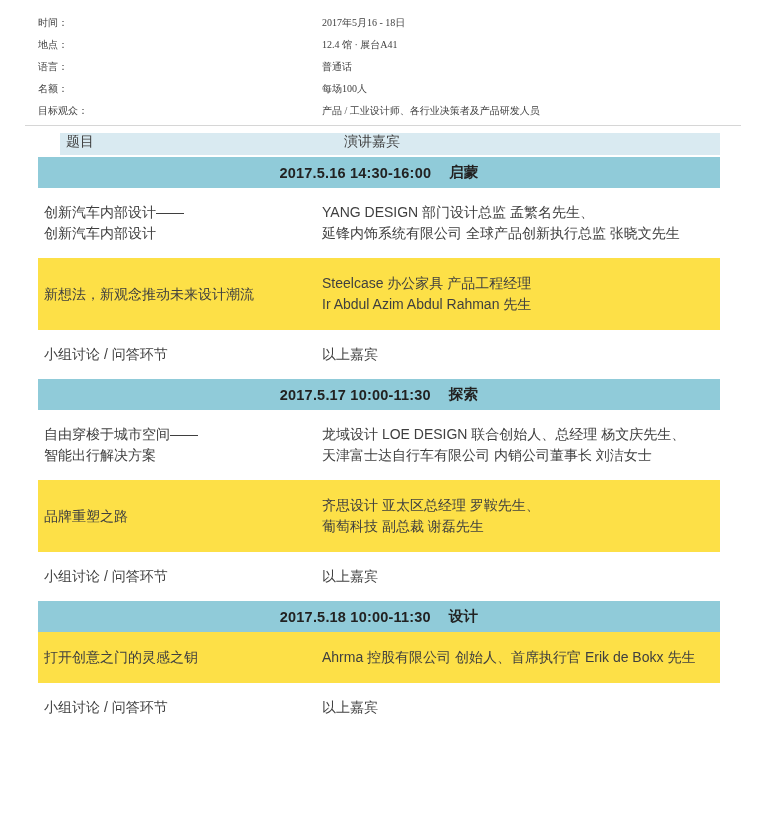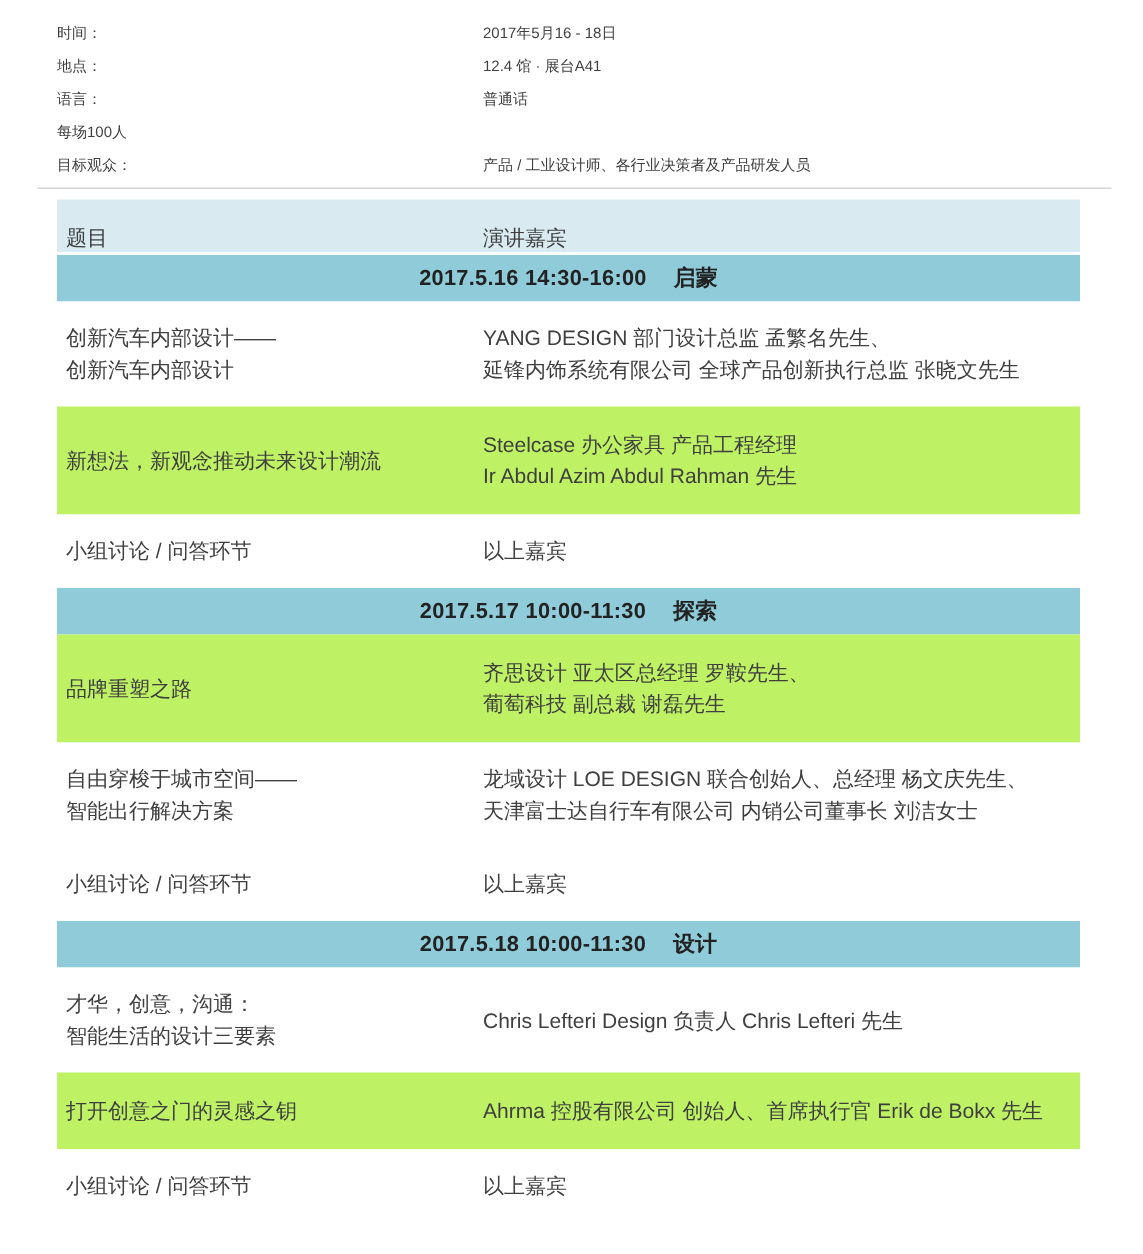--- a/index.html
+++ b/index.html
@@ -8,41 +8,41 @@
     font-family:"Liberation Sans","DejaVu Sans",sans-serif;
     color:#3f3f3f;
     -webkit-font-smoothing:antialiased;
   }
   .page{position:relative;width:762px;height:836px;}
 
   
   .meta{margin:12px 0 0 38px;}
   .meta-row{display:flex;font-size:10px;line-height:22px;}
   .meta-label{width:284px;flex:0 0 284px;}
-  .meta-value{flex:1;padding-right:20px;}
+  .meta-value{flex:1;padding-right:20px;font-family:Liberation Serif, serif;}
 
   
   .divider{margin:3px 0 7px 25px;width:716px;height:0;border-top:1px solid #d6d6d6;}
 
   
   .table{margin-left:38px;width:682px;}
   .thead{
-    background:#d9eaf1;height:35px;display:flex;align-items:flex-end;
-    font-size:14px;margin-bottom:2px;
+    background:#d9eaf1;height:22px;display:flex;align-items:flex-start;
+    font-size:14px;margin-bottom:2px;margin-left:22px;
   }
   .col-topic{width:284px;flex:0 0 284px;padding-left:6px;box-sizing:border-box;}
   .col-speaker{flex:1;padding-right:24px;}
   .band{
     background:#90cbd9;height:31px;display:flex;align-items:center;justify-content:center;
     font-size:14.5px;font-weight:bold;color:#222222;letter-spacing:0.2px;
   }
   .band-keyword{margin-left:18px;}
   .trow{display:flex;align-items:center;font-size:14px;line-height:21px;background:#ffffff;}
   .trow.white{padding:14px 0;}
-  .trow.beige{background:#bef264;padding:15px 0;}
+  .trow.beige{background:#fde047;padding:15px 0;}
   .line{display:block;}
 </style>
 </head>
 <body>
 
 <div class="page">
 
   <div class="meta" id="meta">
       <div class="meta-row">
         <span class="meta-label">时间：</span>
@@ -50,20 +50,21 @@
       </div>
       <div class="meta-row">
         <span class="meta-label">地点：</span>
         <span class="meta-value">12.4 馆 · 展台A41</span>
       </div>
       <div class="meta-row">
         <span class="meta-label">语言：</span>
         <span class="meta-value">普通话</span>
       </div>
       <div class="meta-row">
+        <span class="meta-label">名额：</span>
         <span class="meta-value">每场100人</span>
       </div>
       <div class="meta-row">
         <span class="meta-label">目标观众：</span>
         <span class="meta-value">产品 / 工业设计师、各行业决策者及产品研发人员</span>
       </div>
     </div>
 
   <div class="divider"></div>
 
@@ -101,59 +102,50 @@
             <div class="line">小组讨论 / 问答环节</div>
           </div>
           <div class="col-speaker cell">
             <div class="line">以上嘉宾</div>
           </div>
         </div>
         <div class="band">
           <span class="band-time">2017.5.17 10:00-11:30</span>
           <span class="band-keyword">探索</span>
         </div>
-        <div class="trow beige">
-          <div class="col-topic cell">
-            <div class="line">品牌重塑之路</div>
-          </div>
-          <div class="col-speaker cell">
-            <div class="line">齐思设计 亚太区总经理 罗鞍先生、</div>
-            <div class="line">葡萄科技 副总裁 谢磊先生</div>
-          </div>
-        </div>
         <div class="trow white">
           <div class="col-topic cell">
             <div class="line">自由穿梭于城市空间——</div>
             <div class="line">智能出行解决方案</div>
           </div>
           <div class="col-speaker cell">
             <div class="line">龙域设计 LOE DESIGN 联合创始人、总经理 杨文庆先生、</div>
             <div class="line">天津富士达自行车有限公司 内销公司董事长 刘洁女士</div>
+          </div>
+        </div>
+        <div class="trow beige">
+          <div class="col-topic cell">
+            <div class="line">品牌重塑之路</div>
+          </div>
+          <div class="col-speaker cell">
+            <div class="line">齐思设计 亚太区总经理 罗鞍先生、</div>
+            <div class="line">葡萄科技 副总裁 谢磊先生</div>
           </div>
         </div>
         <div class="trow white">
           <div class="col-topic cell">
             <div class="line">小组讨论 / 问答环节</div>
           </div>
           <div class="col-speaker cell">
             <div class="line">以上嘉宾</div>
           </div>
         </div>
         <div class="band">
           <span class="band-time">2017.5.18 10:00-11:30</span>
           <span class="band-keyword">设计</span>
-        </div>
-        <div class="trow white">
-          <div class="col-topic cell">
-            <div class="line">才华，创意，沟通：</div>
-            <div class="line">智能生活的设计三要素</div>
-          </div>
-          <div class="col-speaker cell">
-            <div class="line">Chris Lefteri Design 负责人 Chris Lefteri 先生</div>
-          </div>
         </div>
         <div class="trow beige">
           <div class="col-topic cell">
             <div class="line">打开创意之门的灵感之钥</div>
           </div>
           <div class="col-speaker cell">
             <div class="line">Ahrma 控股有限公司 创始人、首席执行官 Erik de Bokx 先生</div>
           </div>
         </div>
         <div class="trow white">

